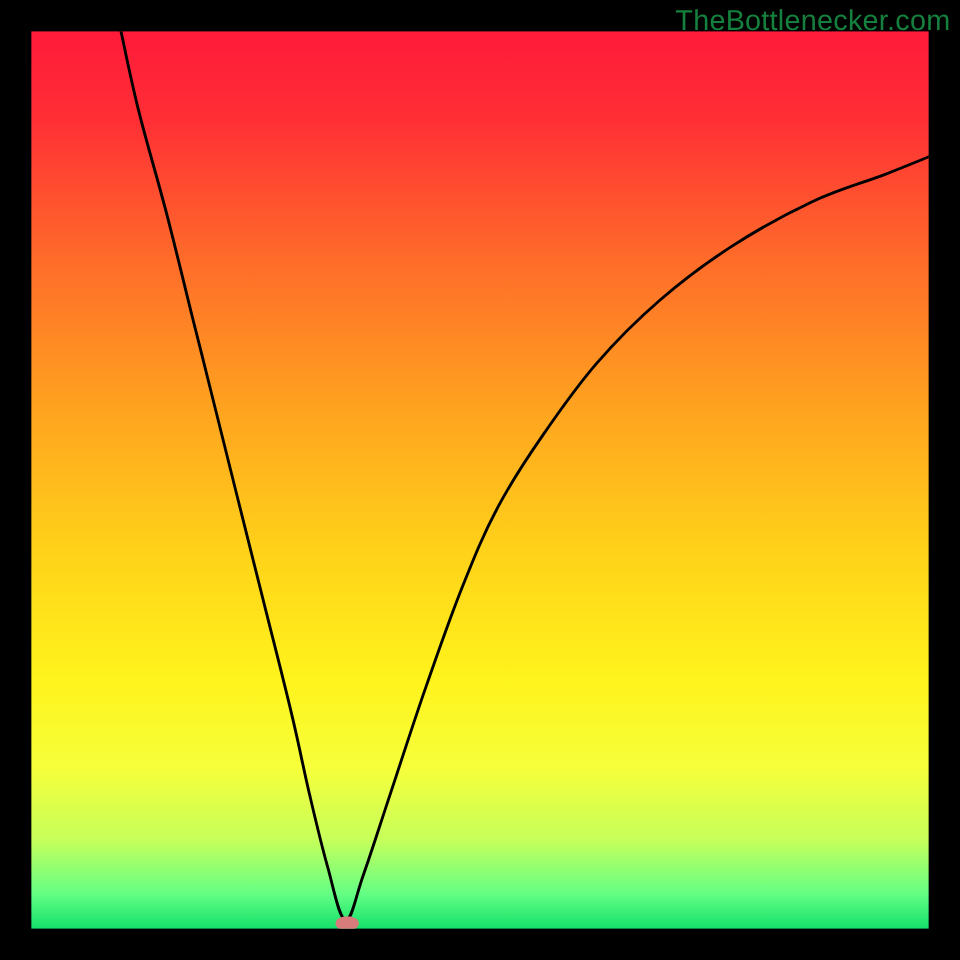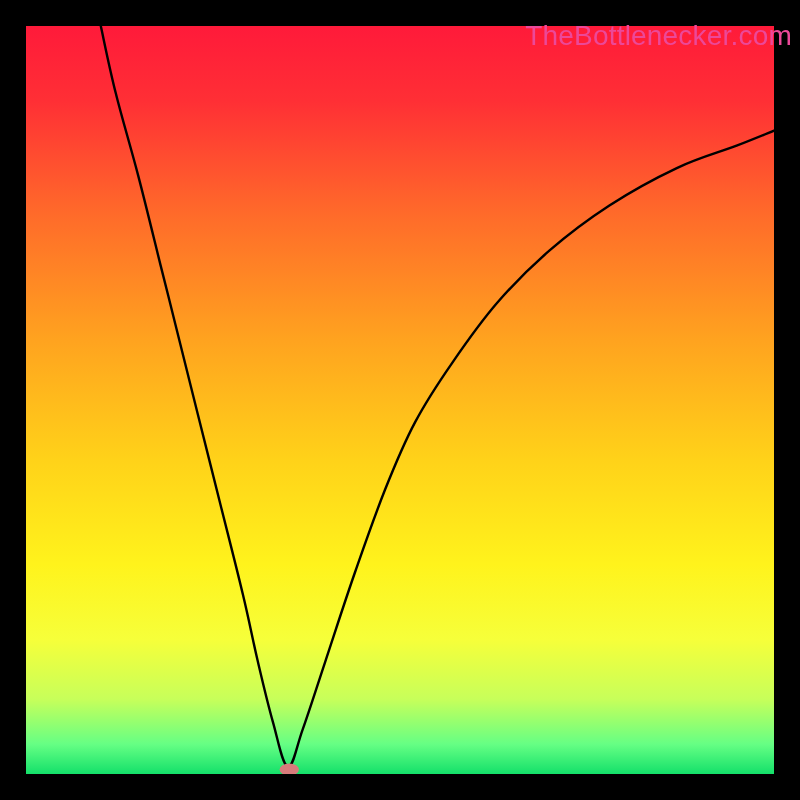--- a/index.html
+++ b/index.html
@@ -21,24 +21,24 @@
   }
   .plot-area {
     position: absolute;
     left: 0;
     top: 0;
     width: 748px;
     height: 748px;
   }
   .watermark {
     position: absolute;
-    top: 20px;
+    top: 4px;
     right: 8px;
-    color: #ec4899;
-    font-size: 28px;
+    color: #15803d;
+    font-size: 24px;
     letter-spacing: 0.2px;
     font-weight: 500;
     user-select: none;
   }
   svg { display: block; }
 </style>
 </head>
 <body>
 
 <div class="frame">

